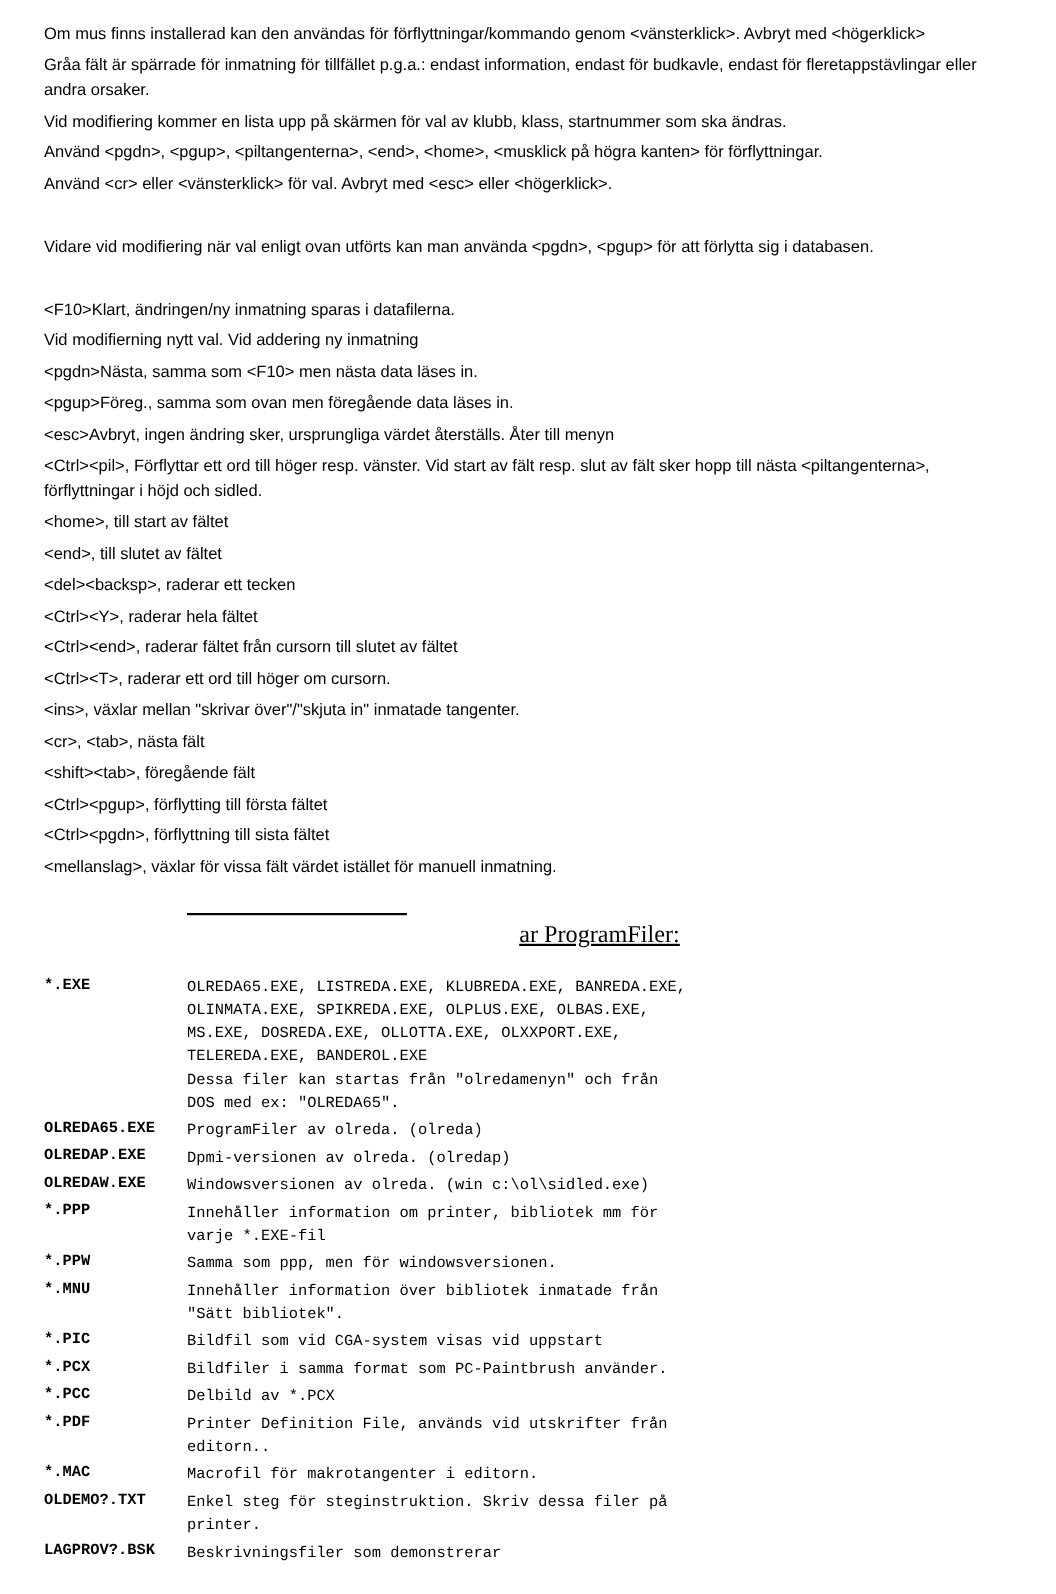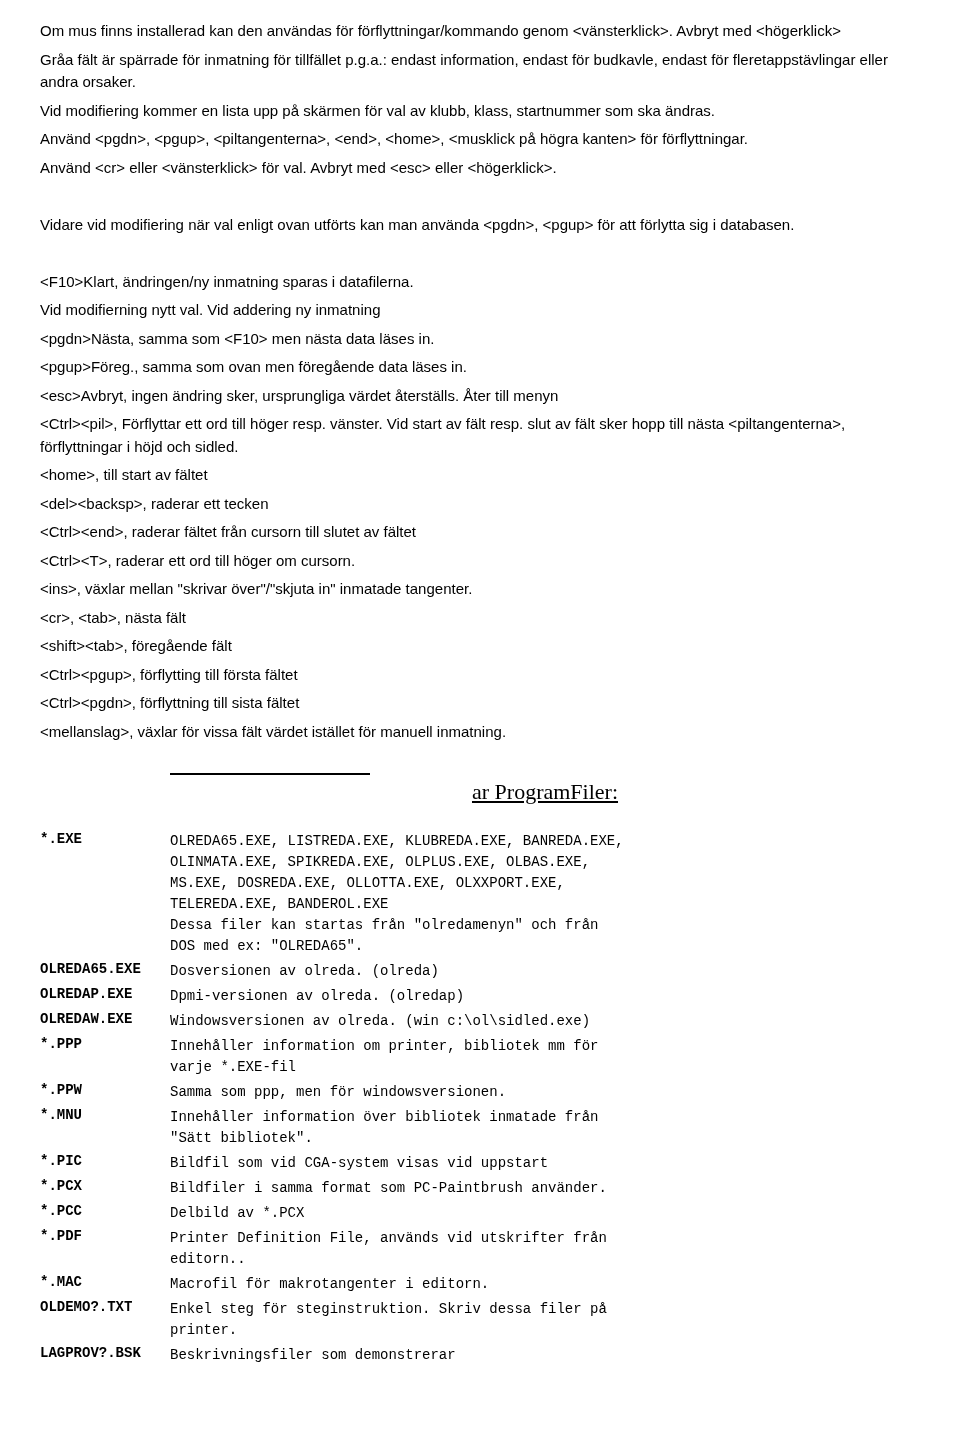--- a/index.html
+++ b/index.html
@@ -71,21 +71,23 @@
   <p>&nbsp;</p>
   <p>Vidare vid modifiering när val enligt ovan utförts kan man använda &lt;pgdn&gt;, &lt;pgup&gt; för att förlytta sig i databasen.</p>
   <p>&nbsp;</p>
   <p>&lt;F10&gt;Klart, ändringen/ny inmatning sparas i datafilerna.</p>
   <p> Vid modifierning nytt val. Vid addering ny inmatning</p>
   <p>&lt;pgdn&gt;Nästa, samma som &lt;F10&gt; men nästa data läses in.</p>
   <p>&lt;pgup&gt;Föreg., samma som ovan men föregående data läses in.</p>
   <p>&lt;esc&gt;Avbryt, ingen ändring sker, ursprungliga värdet återställs. Åter till menyn</p>
   <p>&lt;Ctrl&gt;&lt;pil&gt;, Förflyttar ett ord till höger resp. vänster. Vid start av fält resp. slut av fält sker hopp till nästa &lt;piltangenterna&gt;, förflyttningar i höjd och sidled.</p>
   <p>&lt;home&gt;, till start av fältet</p>
+  <p>&lt;end&gt;, till slutet av fältet</p>
   <p>&lt;del&gt;&lt;backsp&gt;, raderar ett tecken</p>
+  <p>&lt;Ctrl&gt;&lt;Y&gt;, raderar hela fältet</p>
   <p>&lt;Ctrl&gt;&lt;end&gt;, raderar fältet från cursorn till slutet av fältet</p>
   <p>&lt;Ctrl&gt;&lt;T&gt;, raderar ett ord till höger om cursorn.</p>
   <p>&lt;ins&gt;, växlar mellan "skrivar över"/"skjuta in" inmatade tangenter.</p>
   <p>&lt;cr&gt;, &lt;tab&gt;, nästa fält</p>
   <p>&lt;shift&gt;&lt;tab&gt;, föregående  fält</p>
   <p>&lt;Ctrl&gt;&lt;pgup&gt;, förflytting till första fältet</p>
   <p>&lt;Ctrl&gt;&lt;pgdn&gt;, förflyttning till sista fältet</p>
   <p>&lt;mellanslag&gt;, växlar för vissa fält värdet istället för manuell inmatning.</p>
 </div>
 
@@ -93,21 +95,21 @@
 <div class="program-header">ar ProgramFiler:</div>
 
 <table class="file-table">
   <tbody id="file-tbody">
       <tr>
         <td class="ext-col">*.EXE</td>
         <td class="desc-col">OLREDA65.EXE, LISTREDA.EXE, KLUBREDA.EXE, BANREDA.EXE,<br>      OLINMATA.EXE, SPIKREDA.EXE, OLPLUS.EXE, OLBAS.EXE,<br>      MS.EXE, DOSREDA.EXE, OLLOTTA.EXE, OLXXPORT.EXE,<br>      TELEREDA.EXE, BANDEROL.EXE<br>      Dessa filer kan startas från "olredamenyn" och från<br>      DOS med ex: "OLREDA65".</td>
       </tr>
       <tr>
         <td class="ext-col">OLREDA65.EXE</td>
-        <td class="desc-col">Dosversionen av olreda. (olreda)</td>
+        <td class="desc-col">ProgramFiler av olreda. (olreda)</td>
       </tr>
       <tr>
         <td class="ext-col">OLREDAP.EXE</td>
         <td class="desc-col">Dpmi-versionen av olreda. (olredap)</td>
       </tr>
       <tr>
         <td class="ext-col">OLREDAW.EXE</td>
         <td class="desc-col">Windowsversionen av olreda. (win c:\ol\sidled.exe)</td>
       </tr>
       <tr>

